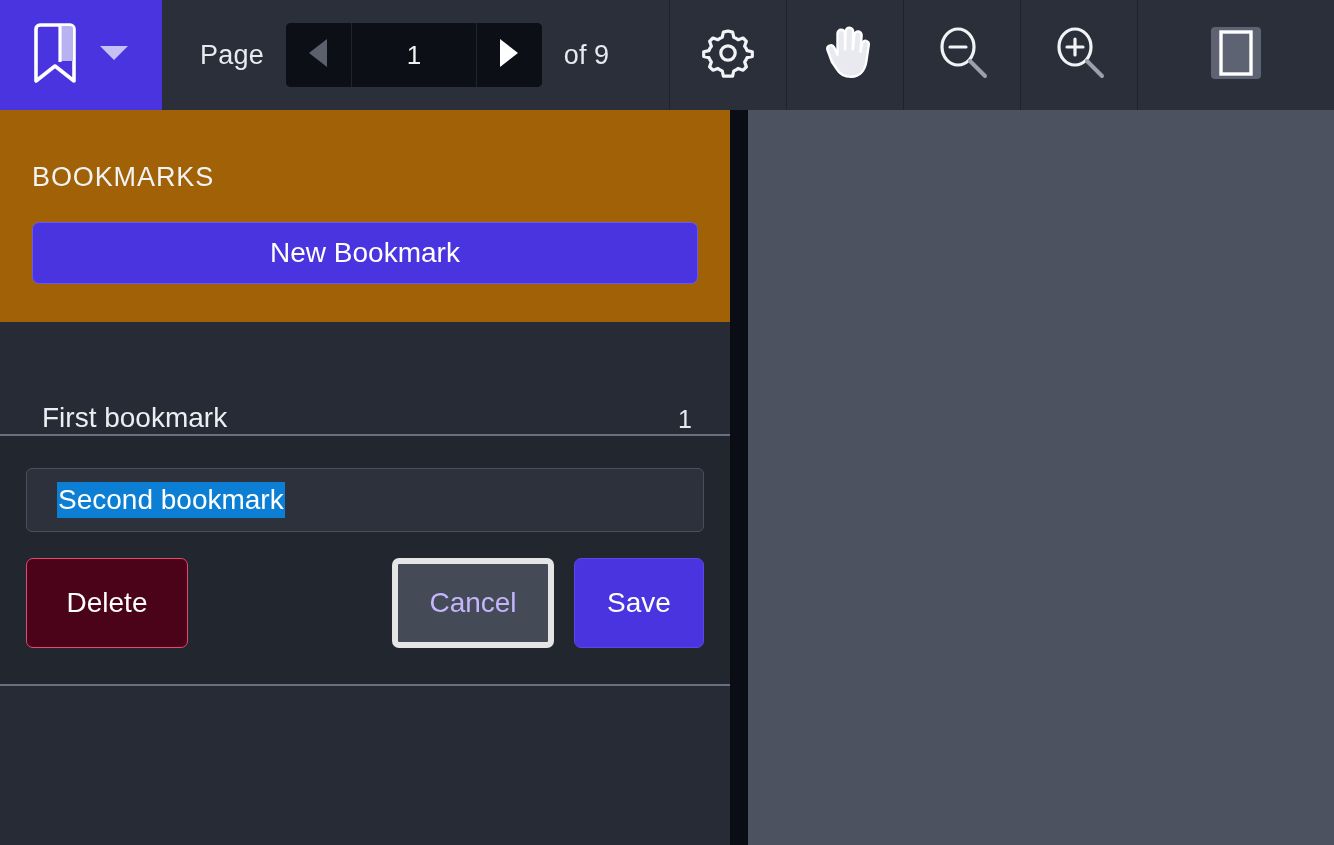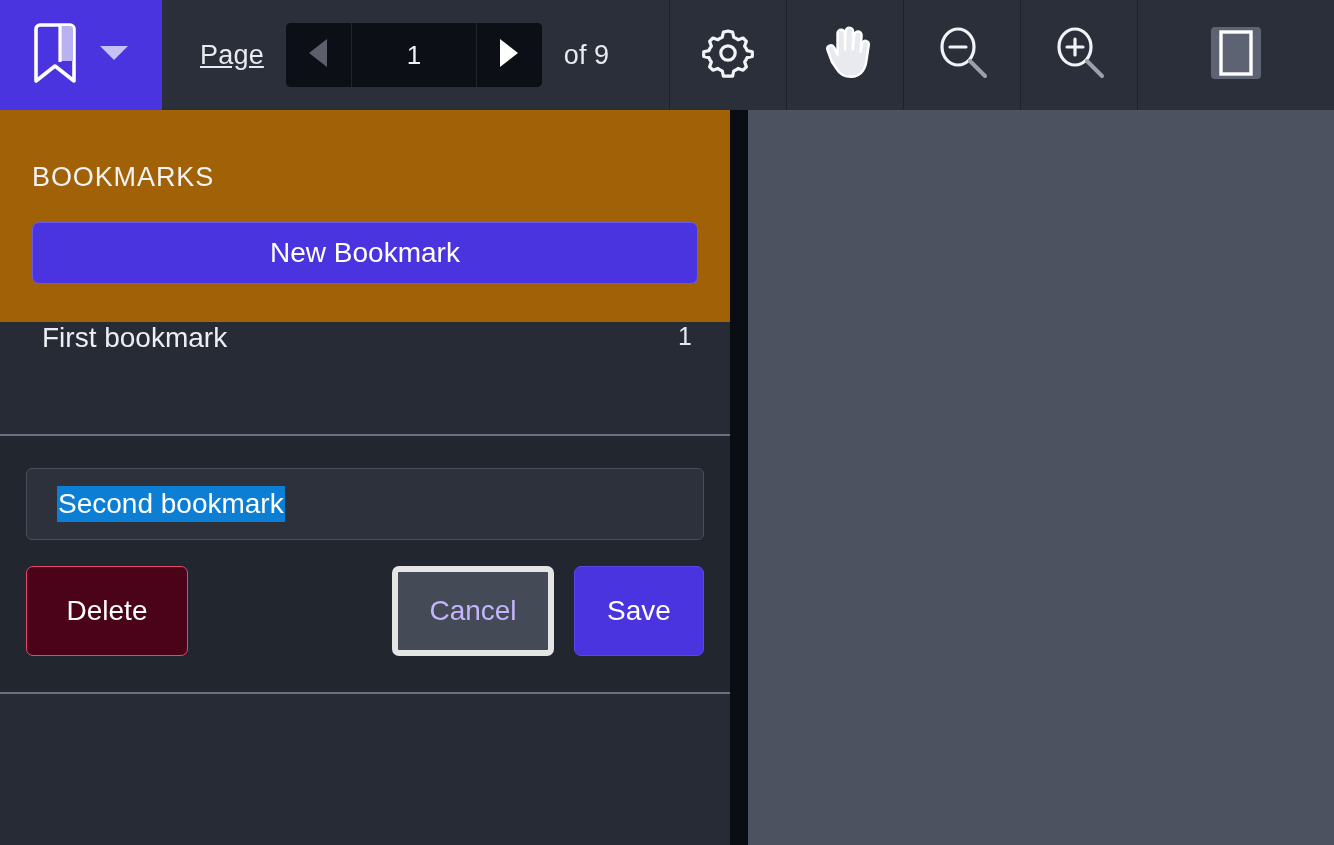--- a/index.html
+++ b/index.html
@@ -51,21 +51,20 @@
     padding-left: 38px;
     gap: 0;
     border-right: 1px solid #1e222c;
   }
 
   .pager-label {
     color: #e8eaf0;
     font-size: 27px;
     margin-right: 22px;
     letter-spacing: .2px;
-    text-decoration: underline;
   }
 
   .pager-box {
     display: flex;
     align-items: stretch;
     height: 64px;
     border-radius: 5px;
     overflow: hidden;
     background: #0c0f16;
   }
@@ -167,21 +166,21 @@
     min-height: 0;
     display: flex;
     flex-direction: column;
     background: #272b36;
   }
 
   .bm-row {
     height: 112px;
     flex: 0 0 112px;
     display: flex;
-    align-items: flex-start;
+    align-items: flex-end;
     justify-content: space-between;
     padding: 0 38px 0 42px;
     background: #272b36;
     color: #eceef3;
     cursor: pointer;
   }
   .bm-row-name { font-size: 28px; }
   .bm-row-page { font-size: 25px; color: #e7e9ef; }
 
   .bm-divider {
@@ -191,21 +190,21 @@
   }
 
   
   .bm-edit {
     flex: 0 0 auto;
     background: #22262f;
     padding: 32px 26px 36px 26px;
   }
   .bm-input {
     width: 678px;
-    height: 72px;
+    height: 64px;
     background: #2c313c;
     border: 1px solid #4a4f5c;
     border-radius: 6px;
     padding: 0 30px;
     display: flex;
     align-items: center;
     cursor: text;
   }
   .bm-input .sel-text {
     font-size: 28px;

